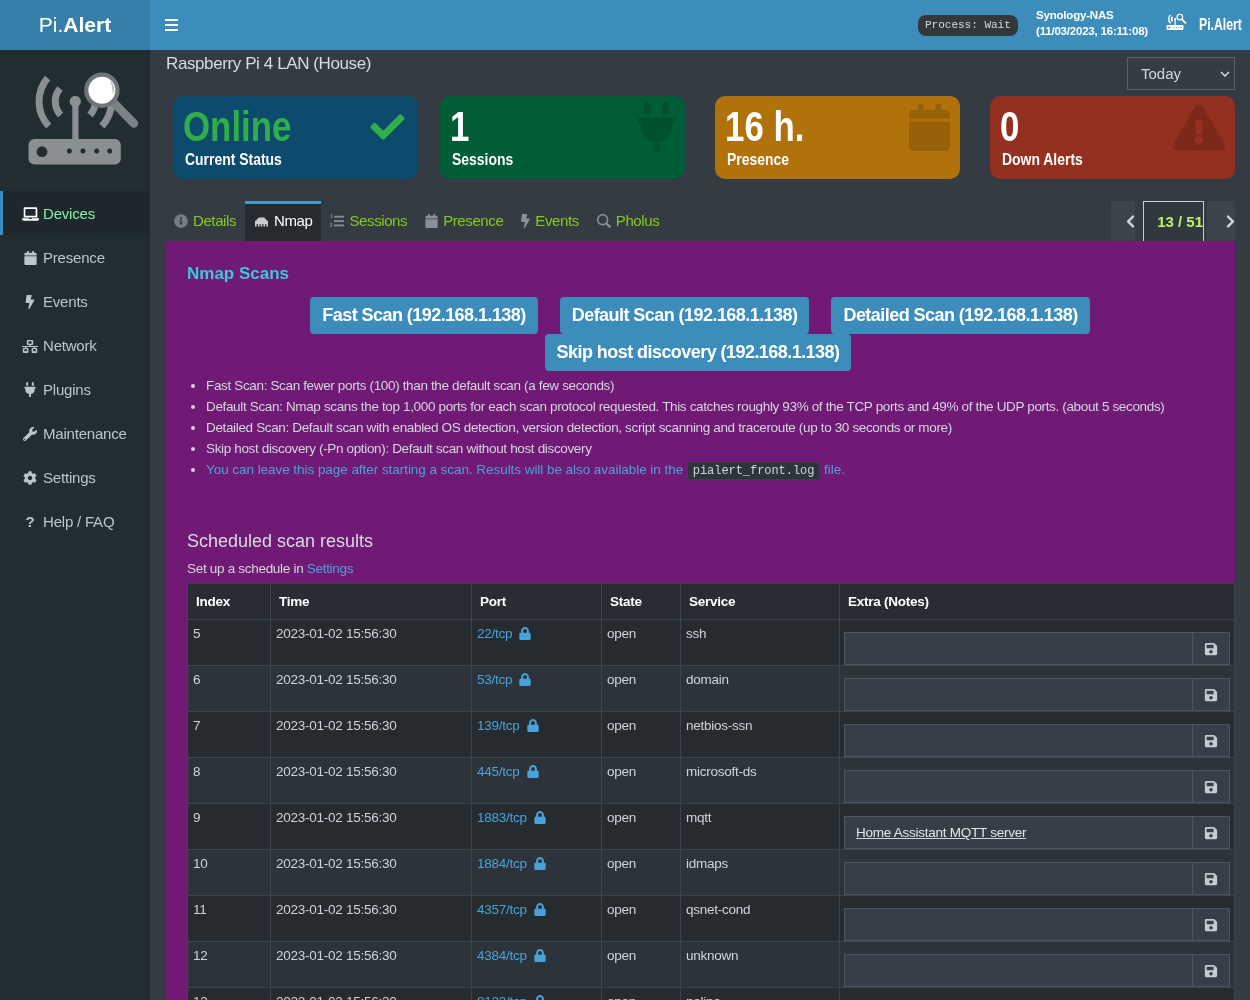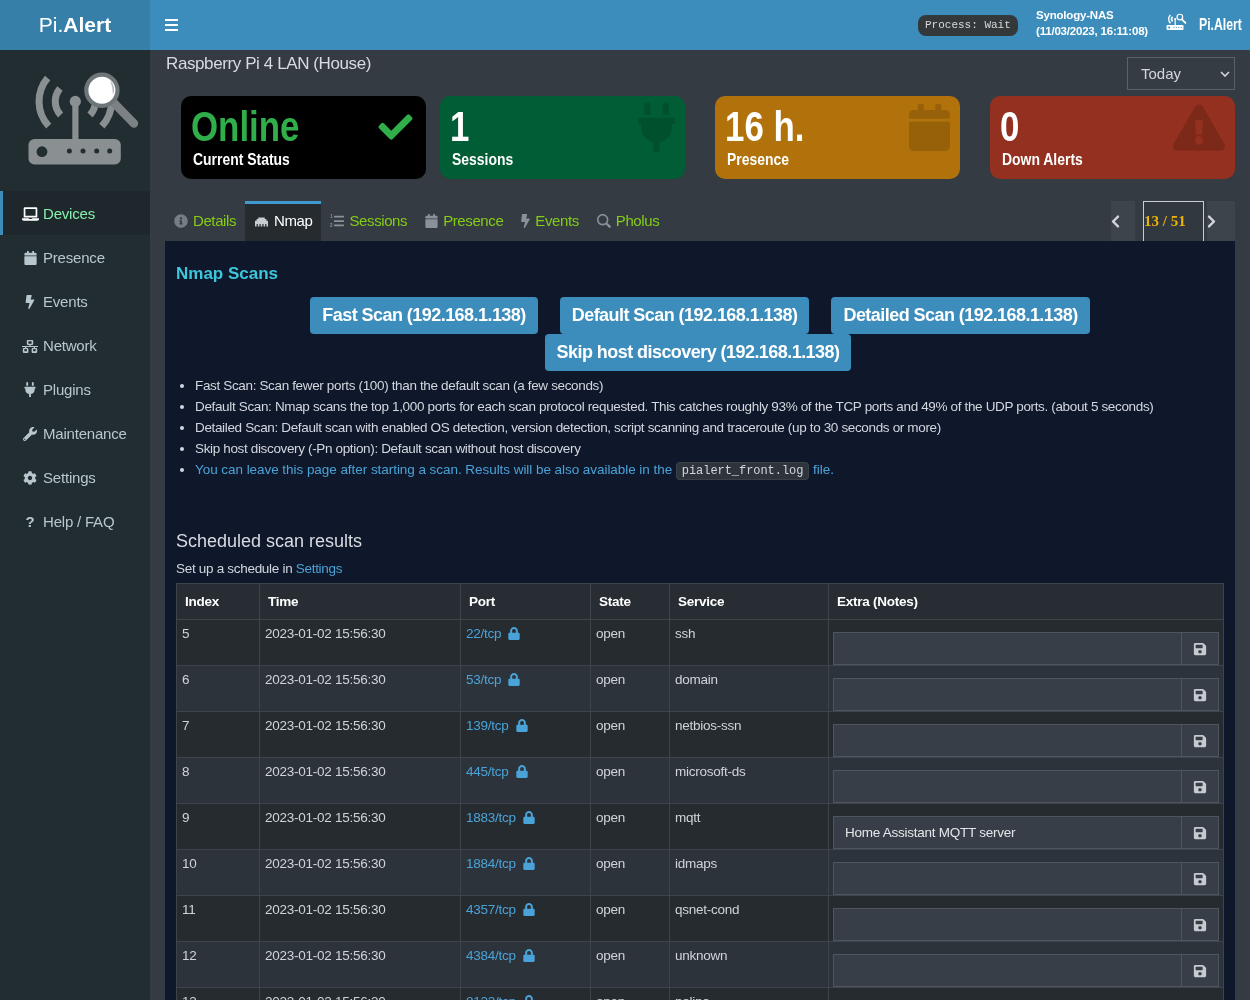--- a/index.html
+++ b/index.html
@@ -52,38 +52,38 @@
   position:absolute; right:15px; top:7px; width:108px; height:33px;
   border:1px solid #5a6169; background:#353c43; color:#d2d6de;
   font-size:15px; line-height:31px; padding-left:13px;
 }
 
 .boxes { position:absolute; left:165px; top:96px; width:1070px; }
 .sbox { position:absolute; top:0; width:245px; height:83px; border-radius:10px; color:#fff; }
 .sbox .num { position:absolute; left:10px; top:7px; font-size:42px; font-weight:bold; transform:scaleX(0.83); transform-origin:left top; white-space:nowrap; }
 .sbox .lbl { position:absolute; left:12px; top:54px; font-size:17px; font-weight:bold; transform:scaleX(0.82); transform-origin:left top; white-space:nowrap; }
 .sbox .icn { position:absolute; right:10px; top:8px; }
-.b1 { left:16px; background:#000000; }
+.b1 { left:8px; background:#0c4a6e; }
 .b2 { left:275px; background:#005d35; }
 .b3 { left:550px; background:#b1720c; }
 .b4 { left:825px; background:#93301f; }
 .b1 .num { color:#2fae49; }
 
 .tabsrow { position:absolute; left:165px; top:201px; width:1070px; height:41px; }
 .tab { float:left; height:41px; line-height:33px; padding:0 9px; font-size:15px; letter-spacing:-0.4px; color:#84cc16; border-top:3px solid transparent; }
 .tab svg { vertical-align:-2px; margin-right:5px; }
 .tab.active { background:#262b30; color:#fff; border-top-color:#3f9bd0; }
 .pager { position:absolute; right:0; top:0; height:41px; }
-.pgbtn { float:left; height:41px; background:#3d444c; color:#eab308; text-align:left;font-family:Liberation Serif, serif; }
+.pgbtn { float:left; height:41px; background:#3d444c; color:#bef264; text-align:right; }
 .pg-prev { width:24px; margin-right:8px; }
 .pg-num { width:61px; margin-right:3px; background:#31383f; border:1px solid #c8cdd2; font-size:15px; font-weight:bold; line-height:39px; }
 .pg-next { width:28px; }
 .pgbtn svg { margin-top:13px; }
 
-.panel { position:absolute; left:165px; top:241px; width:1070px; height:759px; background:#0f172a; padding:0 11px; }
+.panel { position:absolute; left:165px; top:241px; width:1070px; height:759px; background:#701a75; padding:0 22px; }
 .nmap-h { margin:23px 0 0 0; font-size:17px; font-weight:bold; color:#3dc7dc; }
 .btnrow { margin-top:13px; text-align:center; height:37px; }
 .scanbtn {
   display:inline-block; height:37px; line-height:37px; background:#3c8dbc; color:#fff;
   font-size:18px; font-weight:bold; letter-spacing:-0.55px; border-radius:4px; padding:0 12px; margin:0 11px;
 }
 .blist { margin:41px 0 0 0; padding-left:19px; font-size:13.5px; letter-spacing:-0.35px; line-height:21px; color:#d2d6de; }
 .blist li { margin:0; }
 .blist li.aqua { color:#4aa3d8; letter-spacing:-0.05px; }
 .blist li.aqua::marker { color:#d2d6de; }
@@ -97,21 +97,21 @@
 
 table.scan { border-collapse:collapse; width:1048px; table-layout:fixed; }
 table.scan th, table.scan td { border:1px solid #3d444b; padding:0 8px; font-size:13.5px; letter-spacing:-0.25px; }
 table.scan th { height:36px; text-align:left; font-size:13.5px; color:#fff; background:#282d33; }
 table.scan td { height:43px; color:#cfd4da; padding:6px 5px 0 5px; vertical-align:top; }
 table.scan td:last-child { padding:5px 4px 0 4px; }
 tr.odd td { background:#262b2f; }
 tr.even td { background:#2d333a; }
 td.portc a { color:#4aa3d8; text-decoration:none; }
 td.portc svg { margin-left:7px; vertical-align:-2px; }
-.inpgrp { margin-top:7px; }
+.inpgrp { margin-top:7px;text-decoration:underline; }
 .inpgrp { display:flex; height:33px; border:1px solid #4d555e; }
 .inpgrp .inp { flex:1; background:#373e47; color:#e4e7ea; font-size:13.5px; line-height:31px; padding-left:11px; }
 .inpgrp .sv { width:37px; background:#373e47; border-left:1px solid #4d555e; text-align:center; }
 .inpgrp .sv svg { margin-top:9px; }
 </style>
 </head>
 <body>
 
 <div class="logo">Pi.<b>Alert</b></div>
 <div class="navbar">

